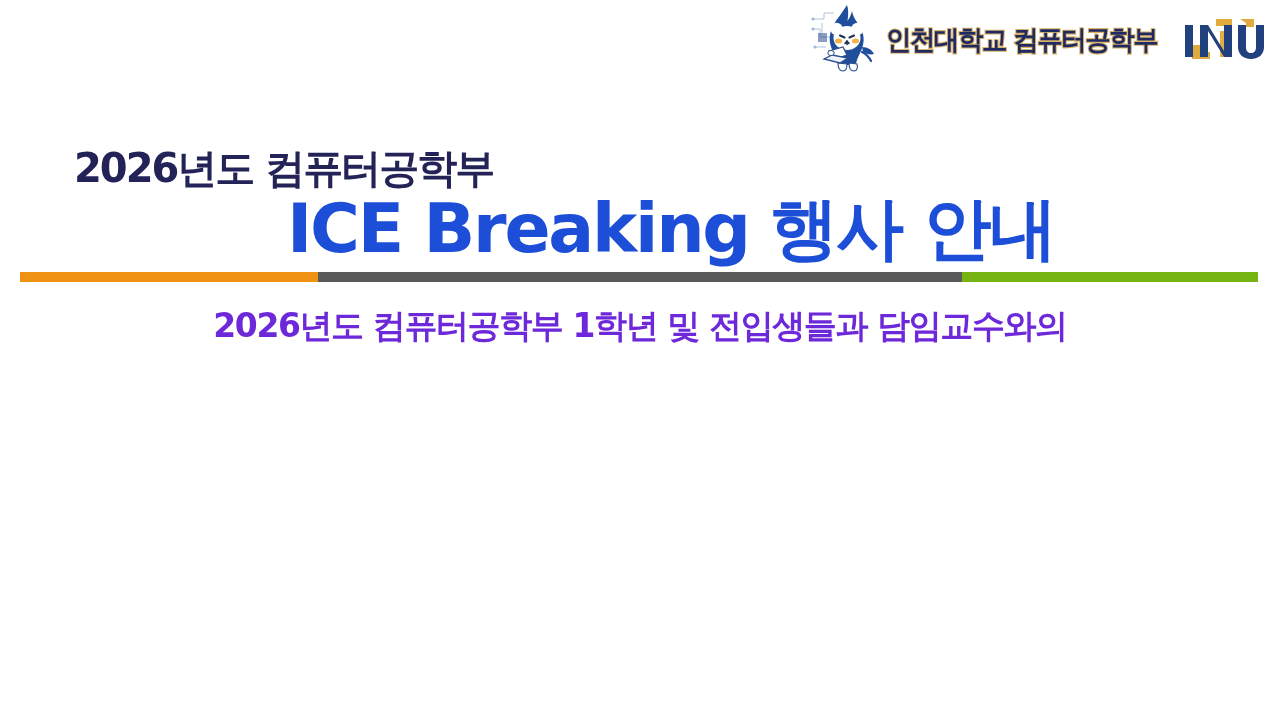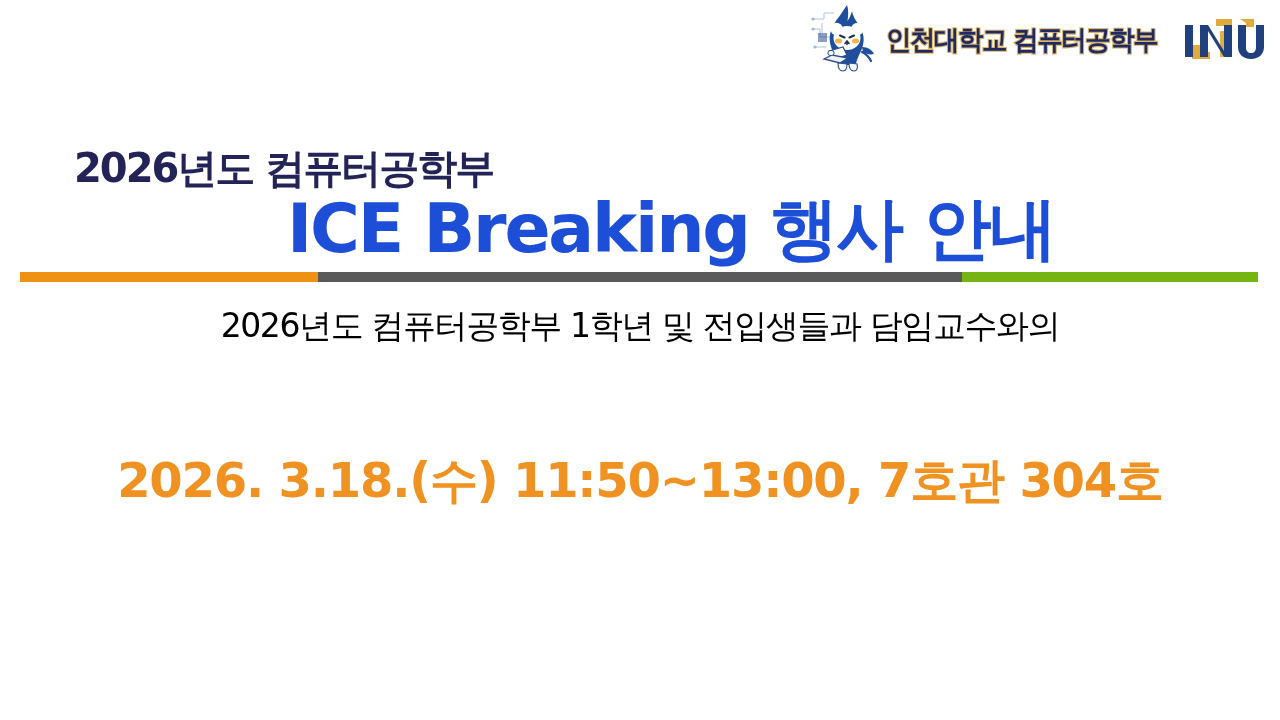--- a/index.html
+++ b/index.html
@@ -59,22 +59,23 @@
     height: 56px;
     flex: 0 0 auto;
     margin-left: 2px;
   }
   .inu-logo svg { display: block; }
 
   
   .title-block {
     position: absolute;
     top: 146px;
-    left: 12px;
+    left: 0;
     width: 1043px;
+    padding-left: 12px;
   }
   .title-line1 {
     font-size: 40px;
     font-weight: bold;
     color: #232358;
     letter-spacing: -2px;
     padding-left: 62px;
     line-height: 1.1;
     white-space: nowrap;
   }
@@ -106,22 +107,22 @@
   
   .body-block {
     position: absolute;
     top: 303px;
     left: 0;
     width: 1280px;
     text-align: center;
   }
   .body-line {
     font-size: 33px;
-    font-weight: normal;
-    color: #000000;
+    font-weight: bold;
+    color: #6d28d9;
     letter-spacing: -1.4px;
     line-height: 1.42;
     white-space: nowrap;
   }
 
   
   .date-line {
     position: absolute;
     top: 452px;
     left: 0;
@@ -228,16 +229,15 @@
   <div class="rule">
     <div class="rule-seg rule-orange" style="background:#ef9213"></div>
     <div class="rule-seg rule-gray" style="background:#5a5a5a"></div>
     <div class="rule-seg rule-green" style="background:#76b511"></div>
   </div>
 
   <div class="body-block">
     <div class="body-line">2026년도 컴퓨터공학부 1학년 및 전입생들과 담임교수와의</div>
   </div>
 
-  <div class="date-line">2026. 3.18.(수) 11:50~13:00, 7호관 304호</div>
 
 
 </div>
 
 </body></html>

